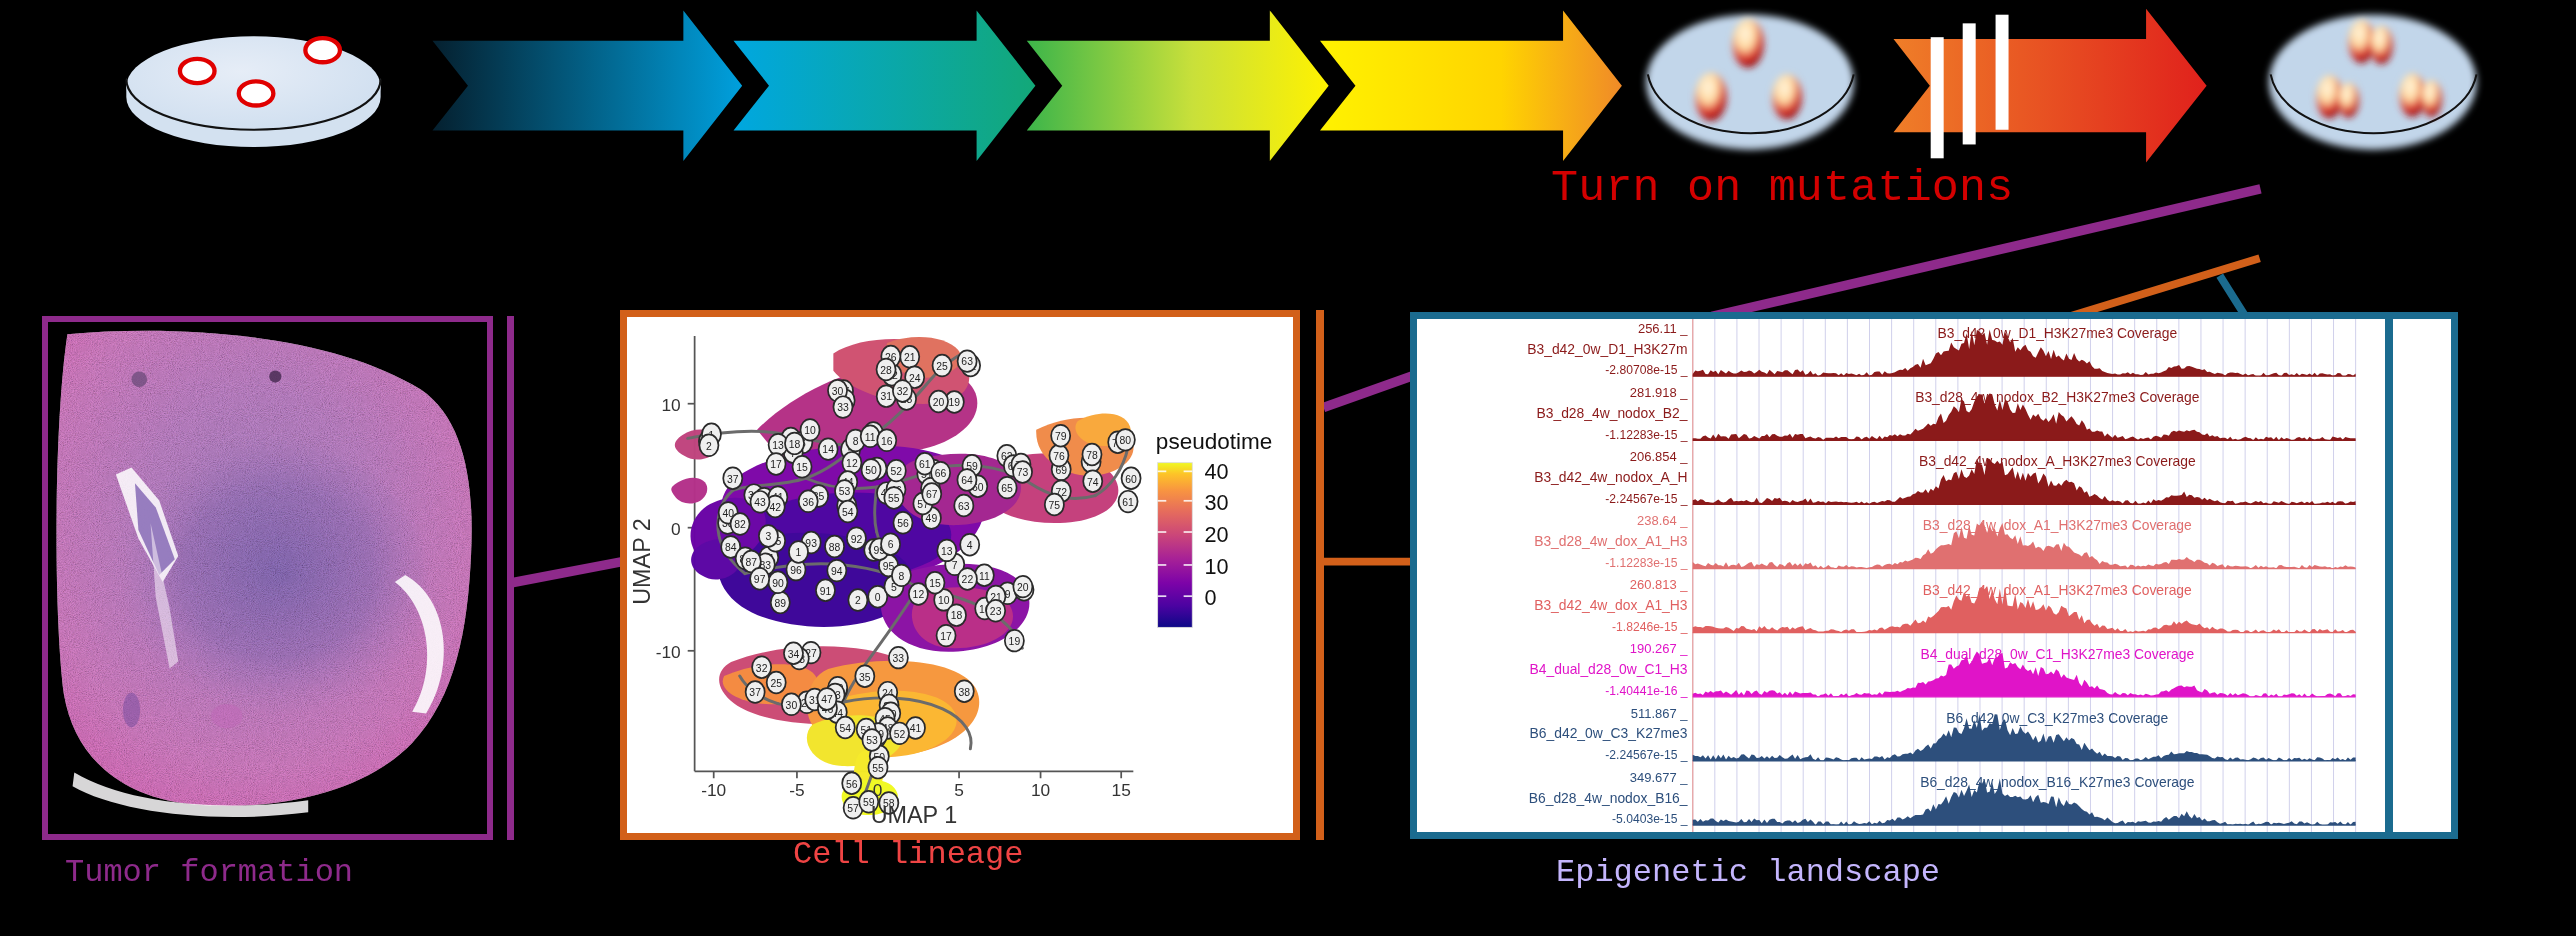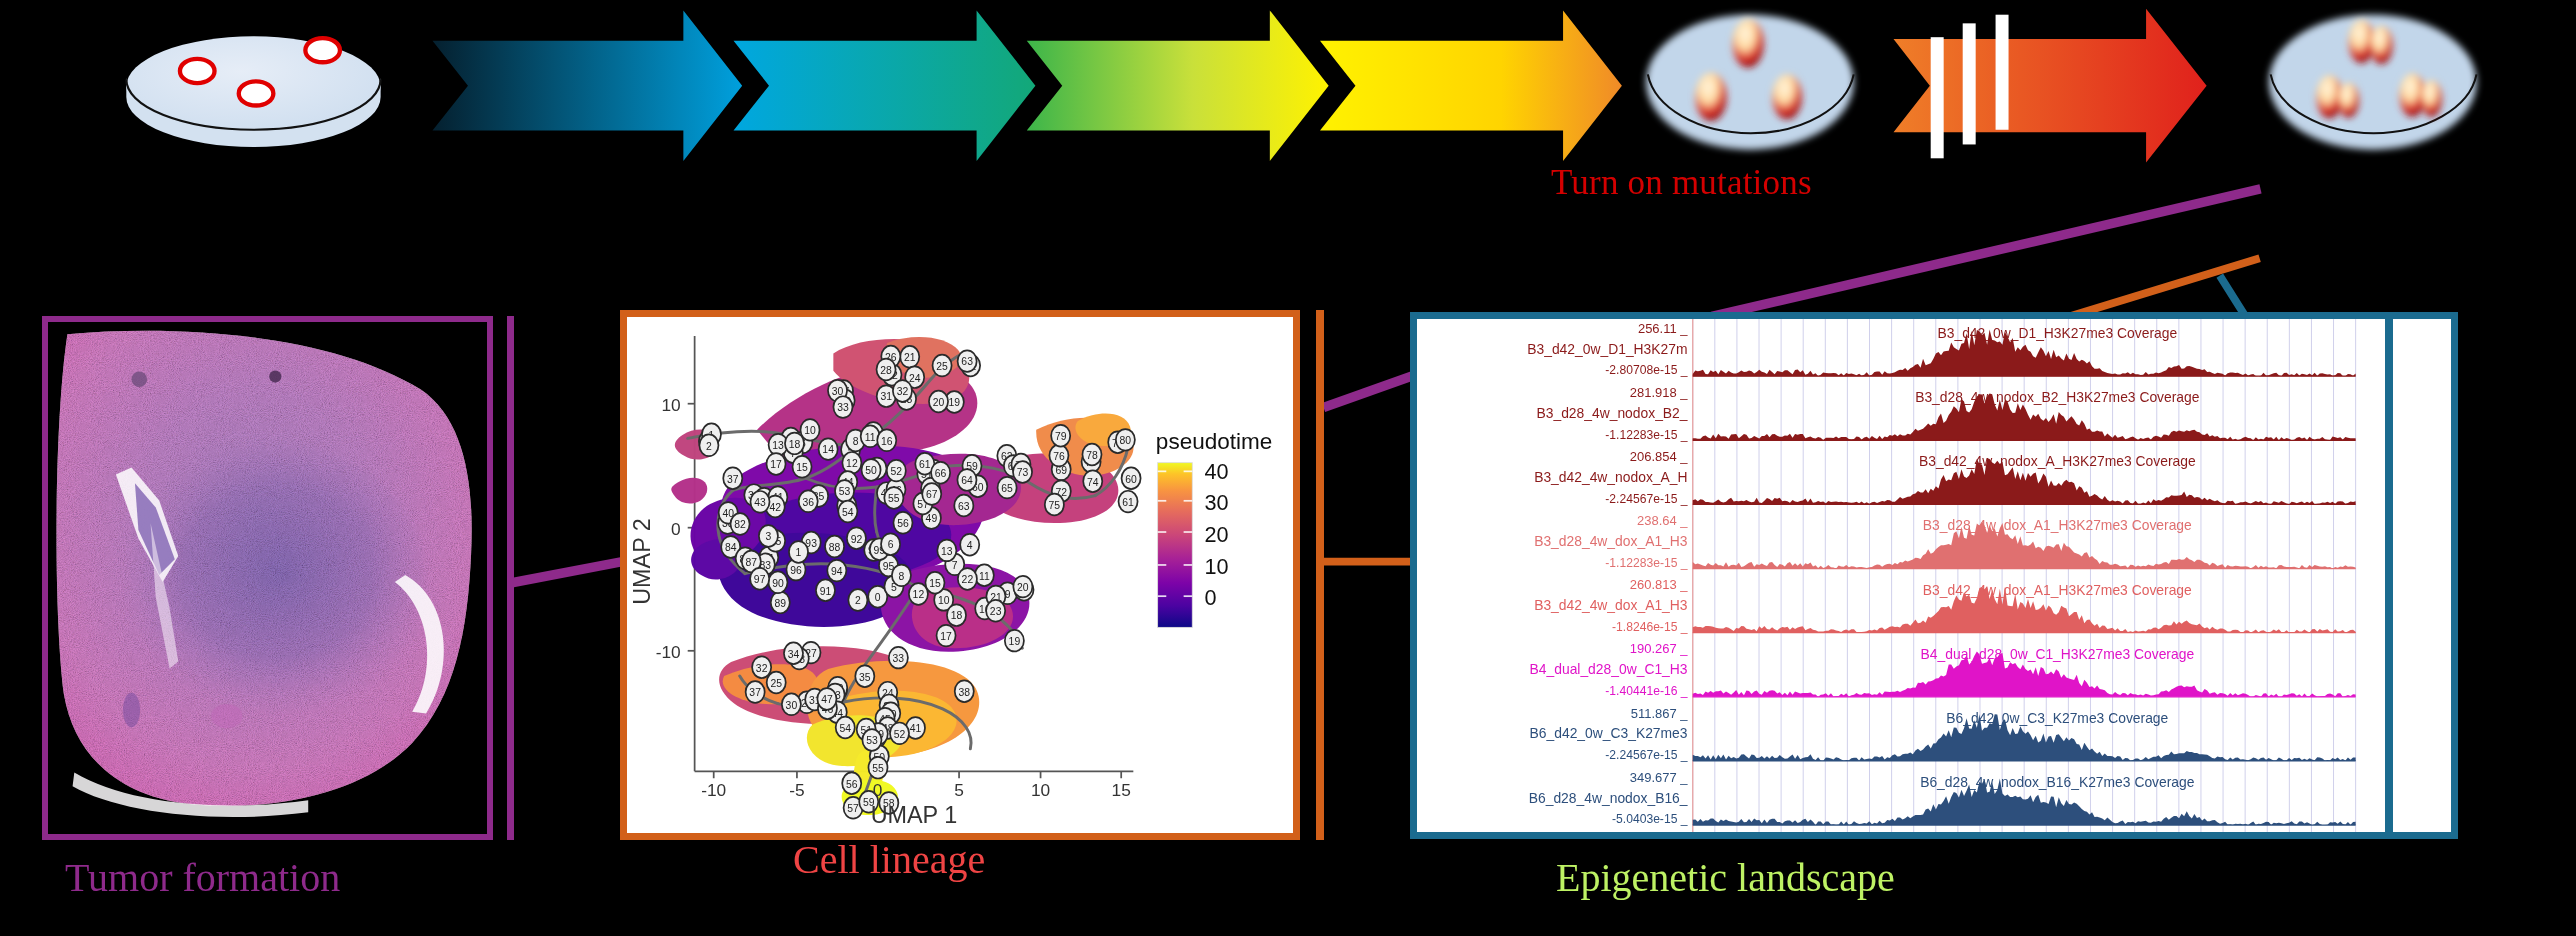--- a/index.html
+++ b/index.html
@@ -6,22 +6,22 @@
   html,body{margin:0;padding:0;background:#000;}
   body{width:2576px;height:937px;position:relative;overflow:hidden;
        font-family:"Liberation Sans","DejaVu Sans",sans-serif;}
 
   
   #top-row{position:absolute;left:0;top:0;width:2576px;height:165px;}
 
   
   #mutations-label{
      position:absolute; left:1551px; top:163px;
-     font-size:35px; color:#d40000; letter-spacing:0.2px;
-     font-family:Liberation Serif, serif;
+     font-size:45px; color:#d40000; letter-spacing:0.2px;
+     font-family:Liberation Mono, monospace;
      white-space:nowrap;
   }
 
   
   .panel-frame{position:absolute;box-sizing:border-box;}
 
   
   #histology-panel{left:42px;top:316px;width:451px;height:524px;
       border:6px solid #8e2a8b;box-sizing:border-box;background:#000;}
   #histology-inner{position:absolute;inset:0;overflow:hidden;}
@@ -31,25 +31,25 @@
   #umap-panel{left:620px;top:310px;width:680px;height:530px;
       border:7.8px solid #d2601a;box-sizing:border-box;background:#fff;}
   #umap-bar{position:absolute;left:1316px;top:310px;width:7.8px;height:530px;background:#d2601a;}
 
   
   #genome-panel{left:1410px;top:312px;width:1048px;height:527px;
       border:7px solid #1b6b8f;box-sizing:border-box;background:#fff;}
   #genome-bar{position:absolute;left:2385px;top:312px;width:7.8px;height:527px;background:#1b6b8f;}
 
   
-  .caption{position:absolute;font-size:40px;white-space:nowrap;
-     font-family:Liberation Serif, serif;}
+  .caption{position:absolute;font-size:32px;white-space:nowrap;
+     font-family:Liberation Mono, monospace;}
   #cap-tumor{left:65px;top:854px;color:#8e2a8b;}
   #cap-lineage{left:793px;top:836px;color:#ef4444;}
-  #cap-epi{left:1556px;top:854px;color:#bef264;}
+  #cap-epi{left:1556px;top:854px;color:#c4b5fd;}
 
   
   #umap-svg{position:absolute;left:0;top:0;}
 
   
   #genome-svg{position:absolute;left:0;top:0;}
 
   
   #connectors{position:absolute;left:0;top:0;width:2576px;height:937px;pointer-events:none;}
 </style>

